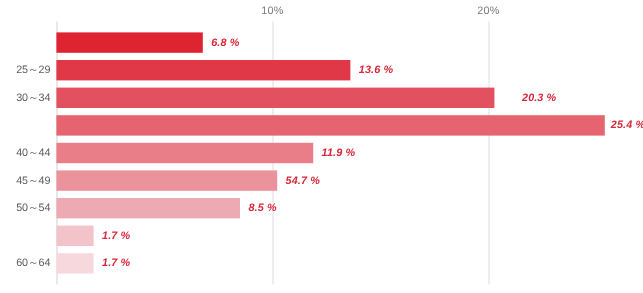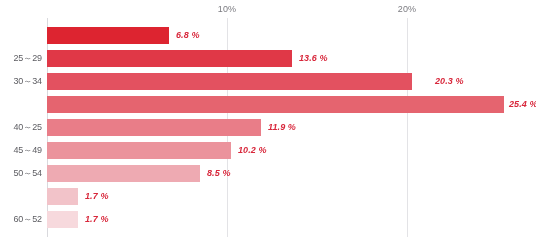--- a/index.html
+++ b/index.html
@@ -129,43 +129,43 @@
         <div class="bar" style="width:365px;background:#e35160;"></div>
         <span class="bar-value" style="left:419px;margin-left:16px;">20.3 %</span>
       </div>
 
       <div class="row">
         <div class="bar" style="width:457px;background:#e5646f;"></div>
         <span class="bar-value" style="left:509px;">25.4 %</span>
       </div>
 
       <div class="row">
-        <span class="row-label">40～25</span>
+        <span class="row-label">40～44</span>
         <div class="bar" style="width:214px;background:#e97d88;"></div>
         <span class="bar-value" style="left:268px;">11.9 %</span>
       </div>
 
       <div class="row">
         <span class="row-label">45～49</span>
         <div class="bar" style="width:184px;background:#eb939c;"></div>
-        <span class="bar-value" style="left:238px;">10.2 %</span>
+        <span class="bar-value" style="left:238px;">54.7 %</span>
       </div>
 
       <div class="row">
         <span class="row-label">50～54</span>
         <div class="bar" style="width:153px;background:#eeaab2;"></div>
         <span class="bar-value" style="left:207px;">8.5 %</span>
       </div>
 
       <div class="row">
         <div class="bar" style="width:31px;background:#f2c3c9;"></div>
         <span class="bar-value" style="left:85px;">1.7 %</span>
       </div>
 
       <div class="row">
-        <span class="row-label">60～52</span>
+        <span class="row-label">60～64</span>
         <div class="bar" style="width:31px;background:#f7d9dd;"></div>
         <span class="bar-value" style="left:85px;">1.7 %</span>
       </div>
 
     </div>
   </div>
 </div>
 
 </body></html>

